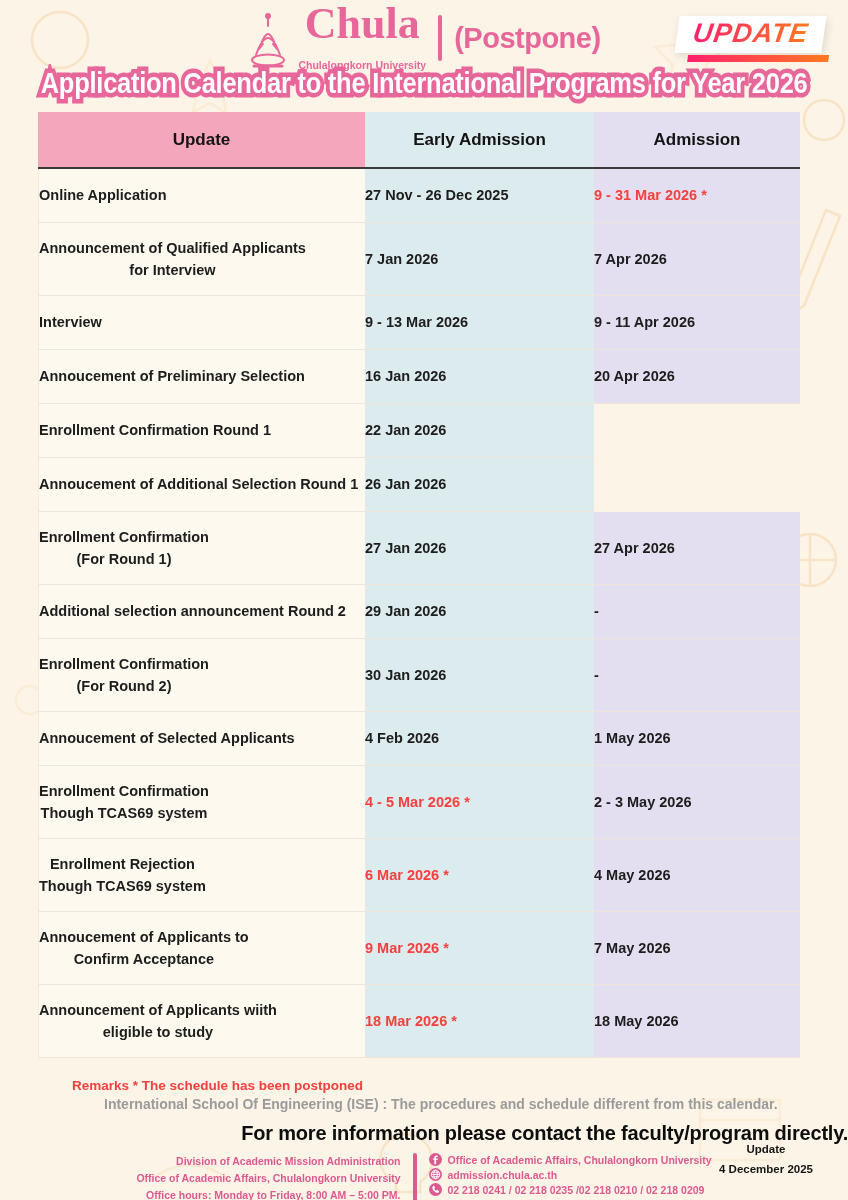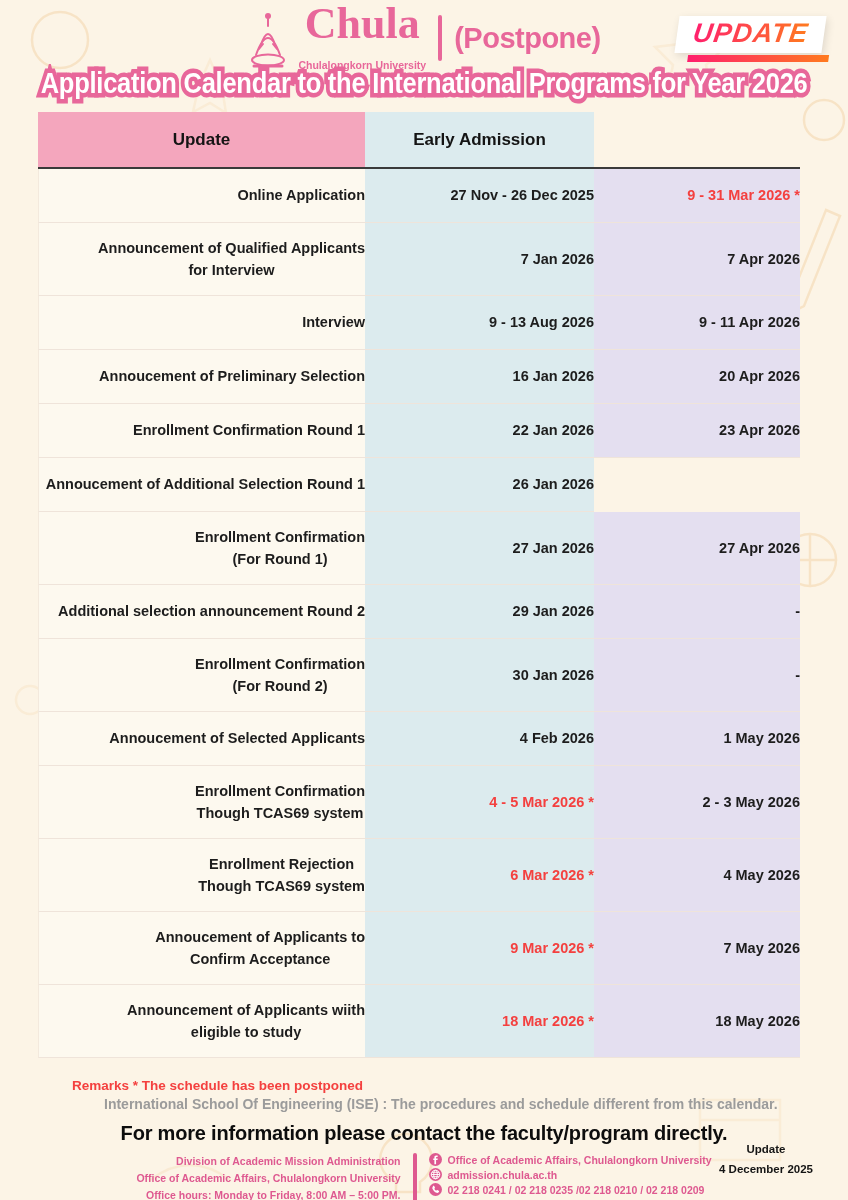--- a/index.html
+++ b/index.html
@@ -44,35 +44,35 @@
   .thead { display:flex; height:57px; border-bottom:2px solid #3a3a3a; }
   .th { display:flex; align-items:center; justify-content:center; font-weight:700; font-size:17px; color:#141414; }
   .col-process { width:327px; }
   .col-early   { width:229px; }
   .col-adm     { width:206px; }
   .th.col-process { background:var(--hdrpink,#f4a6bd); }
   .th.col-early   { background:var(--blue,#dcebee); }
   .th.col-adm     { background:var(--purple,#e4dff0); }
 
   .trow { display:flex; }
-  .trow .cell { display:flex; align-items:center; justify-content:flex-end; text-align:center;
+  .trow .cell { display:flex; align-items:center; justify-content:flex-start; text-align:center;
     font-weight:700; font-size:14.5px; line-height:1.55; white-space:pre-line;
     border-bottom:1px solid #efe4da; }
   .trow .c-process { width:327px; background:#fdf9ef; border-left:1px solid #f3e9dd; }
   .trow .c-early   { width:229px; background:var(--blue,#dcebee); }
   .trow .c-adm     { width:206px; background:var(--purple,#e4dff0); }
   .trow.short .cell { height:54px; }
   .trow.tall  .cell { height:73px; }
   .red { color:var(--red,#f4403f); }
 
   
   .remarks { margin:20px 0 0 30px; }
   .remark-1 { color:var(--red,#f4403f); font-weight:700; font-size:13.5px;padding-left:42px; }
   .remark-2 { color:#9b9b9b; font-weight:700; font-size:14px; margin:3px 0 0 74px; }
-  .contact { text-align:center; font-weight:700; font-size:20px; color:#0d0d0d; margin-top:10px; letter-spacing:-.2px; }
+  .contact { text-align:right; font-weight:700; font-size:20px; color:#0d0d0d; margin-top:10px; letter-spacing:-.2px; }
 
   .footer-row { display:flex; justify-content:center; align-items:flex-start; gap:12px; margin-top:8px; }
   .f-left { text-align:right; color:var(--fpink,#de5990); font-size:10.5px; font-weight:700; line-height:1.6; }
   .f-bar { width:4px; height:50px; background:var(--fpink,#de5990); border-radius:2px; }
   .f-right { display:flex; flex-direction:column; gap:2px; color:var(--fpink,#de5990); font-size:10.5px; font-weight:700; }
   .f-item { display:flex; align-items:center; gap:6px; }
   .f-icon { width:13px; height:13px; flex:none; }
 
   .update-date { position:absolute; right:22px; bottom:24px; width:120px; text-align:center;
     font-weight:700; font-size:11.5px; color:#141414; line-height:1.7; z-index:2; }
@@ -130,51 +130,51 @@
     <div class="title-inner">
       <span class="t-stroke" aria-hidden="true">Application Calendar to the International Programs for Year 2026</span>
       <span class="t-fill">Application Calendar to the International Programs for Year 2026</span>
     </div>
   </div>
 
   <div class="cal-table">
     <div class="thead">
       <div class="th col-process">Update</div>
       <div class="th col-early">Early Admission</div>
+      <div class="th col-adm">Admission</div>
     </div>
     <div class="tbody" id="rows">
     <div class="trow short">
       <div class="cell c-process"><span>Online Application</span></div>
       <div class="cell c-early"><span>27 Nov - 26 Dec 2025</span></div>
       <div class="cell c-adm"><span class="red">9 - 31 Mar 2026 *</span></div>
     </div>
 
     <div class="trow tall">
       <div class="cell c-process"><span>Announcement of Qualified Applicants
 for Interview</span></div>
       <div class="cell c-early"><span>7 Jan 2026</span></div>
       <div class="cell c-adm"><span>7 Apr 2026</span></div>
     </div>
 
     <div class="trow short">
       <div class="cell c-process"><span>Interview</span></div>
-      <div class="cell c-early"><span>9 - 13 Aug 2026</span></div>
+      <div class="cell c-early"><span>9 - 13 Mar 2026</span></div>
       <div class="cell c-adm"><span>9 - 11 Apr 2026</span></div>
     </div>
 
     <div class="trow short">
       <div class="cell c-process"><span>Annoucement of Preliminary Selection</span></div>
       <div class="cell c-early"><span>16 Jan 2026</span></div>
       <div class="cell c-adm"><span>20 Apr 2026</span></div>
     </div>
 
     <div class="trow short">
       <div class="cell c-process"><span>Enrollment Confirmation Round 1</span></div>
       <div class="cell c-early"><span>22 Jan 2026</span></div>
-      <div class="cell c-adm"><span>23 Apr 2026</span></div>
     </div>
 
     <div class="trow short">
       <div class="cell c-process"><span>Annoucement of Additional Selection Round 1</span></div>
       <div class="cell c-early"><span>26 Jan 2026</span></div>
     </div>
 
     <div class="trow tall">
       <div class="cell c-process"><span>Enrollment Confirmation
 (For Round 1)</span></div>

